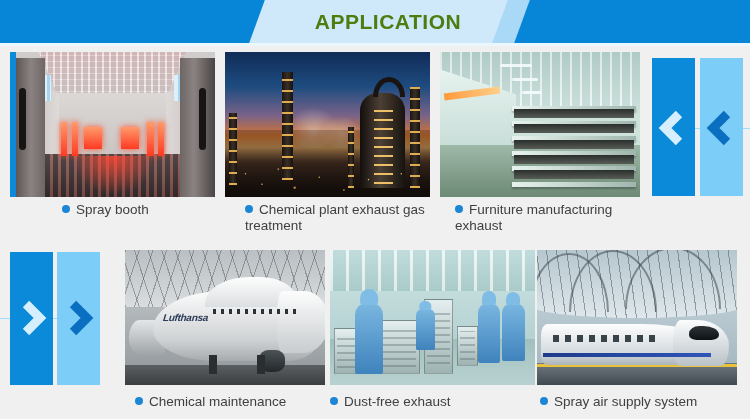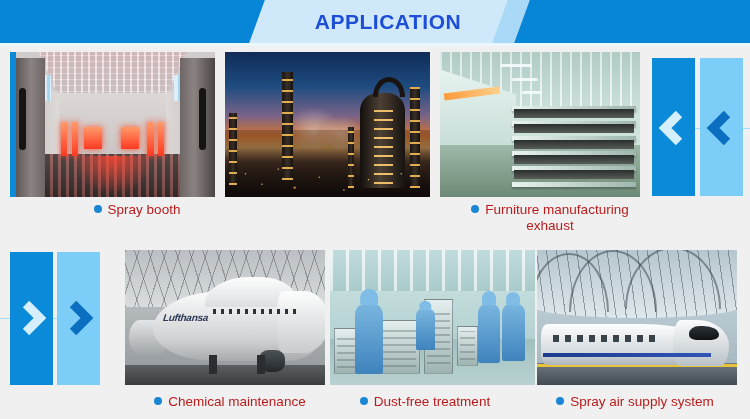--- a/index.html
+++ b/index.html
@@ -22,35 +22,35 @@
     transform: skewX(-20deg);
   }
   .header-skew2 {
     position: absolute; top: 0; left: 500px; width: 22px; height: 43px;
     background: #a9d9f7;
     transform: skewX(-20deg);
   }
   .header-title {
     position: absolute; left: 257px; top: 0; width: 262px; height: 43px;
     display: flex; align-items: center; justify-content: center;
-    color: #1d4ed8; font-size: 21px; font-weight: bold;
+    color: #4d7c0f; font-size: 21px; font-weight: bold;
     letter-spacing: 0.5px;
   }
   .header-bottomline {
     position: absolute; left: 0; top: 43px; width: 750px; height: 3px;
     background: #eaf7fd;
   }
 
   
   .panel {
     position: absolute; overflow: hidden; background: #ddd;
   }
   .cap {
     position: absolute;
-    font-size: 13.5px; color: #b91c1c; line-height: 16px; text-align: center;
+    font-size: 13.5px; color: #404040; line-height: 16px;
   }
   .cap .bullet {
     display: inline-block; width: 8px; height: 8px; border-radius: 50%;
     background: #1b86d4; margin-right: 6px; vertical-align: 1px;
   }
   .cap .txt { display: inline; }
 
   
   .navbar-btn { position: absolute; }
   .navbar-btn svg { position: absolute; left: 0; top: 0; }
@@ -382,20 +382,23 @@
       <div class="chem-dark"></div>
       <div class="tower" style="left:28%; top:14%; width:5%; height:74%;"></div>
       <div class="tower" style="left:2%;  top:42%; width:4%; height:50%;"></div>
       <div class="tower" style="left:60%; top:52%; width:3%; height:42%;"></div>
       <div class="tower" style="left:90%; top:24%; width:5%; height:70%;"></div>
       <div class="vessel" style="left:66%; top:28%; width:22%; height:66%;"></div>
       <div class="pipe-arc" style="left:72%; top:17%; width:16%; height:14%;"></div>
       <div class="lights"></div>
     </div>
   </div>
+  <div class="cap" style="left:245px; top:202px; width:200px;">
+    <span class="bullet"></span><span class="txt">Chemical plant exhaust gas treatment</span>
+  </div>
 
   <div class="panel" style="left:440px; top:52px; width:200px; height:145px;">
     <div class="furn">
       <div class="furn-ceil"></div>
       <div class="furn-wall"></div>
       <div class="furn-floor"></div>
       <div class="furn-strip"></div>
       <div class="furn-lamp" style="left:30%; top:8%;  width:16%; height:3px;"></div>
       <div class="furn-lamp" style="left:36%; top:18%; width:13%; height:3px;"></div>
       <div class="furn-lamp" style="left:41%; top:27%; width:10%; height:3px;"></div>
@@ -473,21 +476,21 @@
       <div class="machine" style="left:46%; top:36%; width:14%; height:56%;"></div>
       <div class="machine" style="left:2%;  top:58%; width:14%; height:34%;"></div>
       <div class="machine" style="left:62%; top:56%; width:10%; height:30%;"></div>
       <div class="worker" style="left:12%; bottom:8%;  width:14%; height:52%;"></div>
       <div class="worker" style="left:42%; bottom:26%; width:9%;  height:30%;"></div>
       <div class="worker" style="left:72%; bottom:16%; width:11%; height:44%;"></div>
       <div class="worker" style="left:84%; bottom:18%; width:11%; height:42%;"></div>
     </div>
   </div>
   <div class="cap" style="left:330px; top:394px; width:190px;">
-    <span class="bullet"></span><span class="txt">Dust-free treatment</span>
+    <span class="bullet"></span><span class="txt">Dust-free exhaust</span>
   </div>
 
   <div class="panel" style="left:537px; top:250px; width:200px; height:135px;">
     <div class="train">
       <div class="train-roof"></div>
       <div class="train-arch" style="left:-4%; top:2%;  width:40%; height:44%;"></div>
       <div class="train-arch" style="left:16%; top:0%;  width:44%; height:46%;"></div>
       <div class="train-arch" style="left:44%; top:-2%; width:48%; height:46%;"></div>
       <div class="train-plat"></div>
       <div class="train-yellow"></div>

